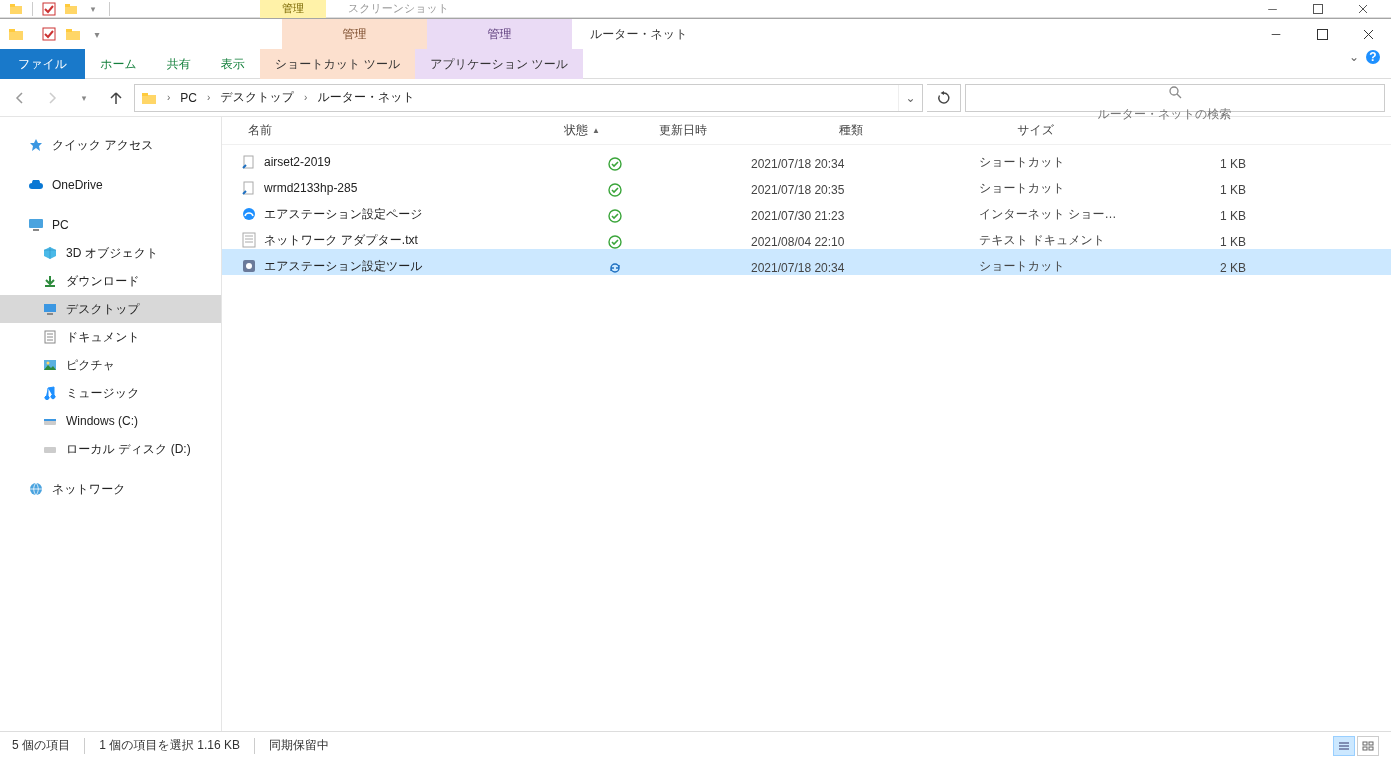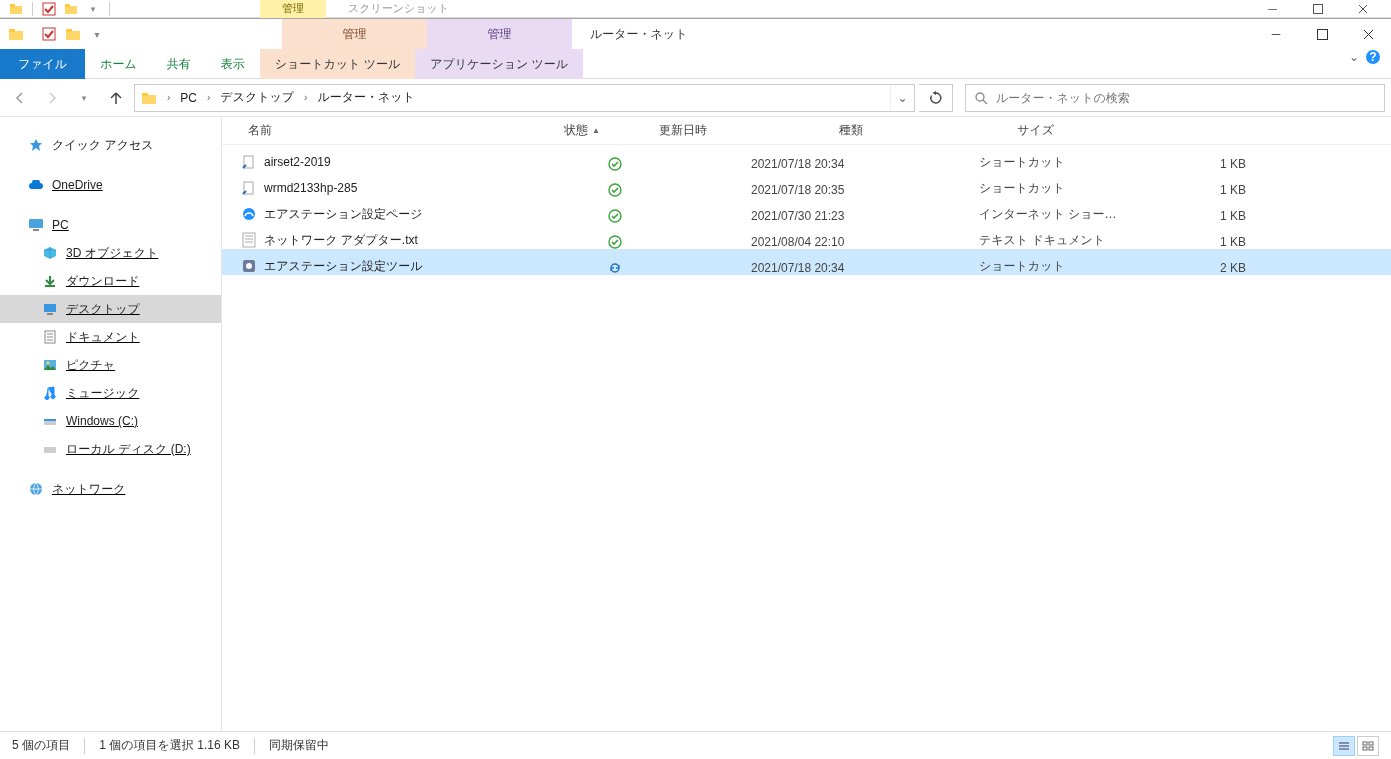--- a/index.html
+++ b/index.html
@@ -40,30 +40,30 @@
 .tabbar .help { padding: 0 10px; display: flex; align-items: center; gap: 6px; }
 
 .navbar { height: 38px; display: flex; align-items: center; padding: 4px 6px; gap: 4px; border-bottom: 1px solid #e5e5e5; }
 .nav-btn { width: 28px; height: 28px; display: flex; align-items: center; justify-content: center; color: #888; }
 .nav-btn.en { color: #444; }
 .addr { flex: 1; height: 28px; border: 1px solid #ccc; display: flex; align-items: center; }
 .addr-seg { padding: 0 6px; height: 100%; display: flex; align-items: center; color: #222; }
 .addr .chev { padding:0 4px; color:#666; font-size:10px;}
 .addr .drop { width: 24px; text-align: center; color: #666; margin-left: auto; border-left: 1px solid #eee; height: 100%; display:flex; align-items:center; justify-content:center;}
 .refresh-box { width: 34px; height: 28px; border: 1px solid #ccc; border-left: none; display: flex; align-items: center; justify-content: center; color: #444; }
-.search { width: 420px; height: 28px; border: 1px solid #ccc; margin-left: 8px; display: flex; align-items: center; padding: 0 8px; color: #888; gap:8px;}
+.search { width: 420px; height: 28px; border: 1px solid #ccc; display: flex; align-items: center; padding: 0 8px; color: #888; gap:8px;flex-direction:column;}
 .search input { border: none; outline: none; flex: 1; font-size: 12px; color:#333; background:transparent;}
 
 .body { flex: 1; display: flex; min-height: 0; }
 
 .sidebar { width: 222px; border-right: 1px solid #e5e5e5; padding: 14px 0; overflow: auto; }
 .tree-item { display: flex; align-items: center; height: 28px; padding-left: 28px; gap: 8px; color: #222; white-space:nowrap;}
 .tree-item.lvl2 { padding-left: 42px; }
 .tree-item.sel { background: #d8d8d8; }
-.tree-group { margin-top: 12px; text-decoration: underline; }
+.tree-group { margin-top: 12px; }
 .t-ic{ width:16px; height:16px; display:inline-flex; align-items:center; justify-content:center; flex-shrink:0;}
 
 .main { flex: 1; position: relative; overflow: auto; }
 .cols { display: flex; height: 28px; align-items: center; border-bottom: 1px solid #f0f0f0; color: #444; padding-left: 18px;}
 .col { padding: 0 4px; }
 .c-name { width: 320px; padding-left: 8px; }
 .c-stat { width: 95px; display:flex; align-items:center; gap:4px;}
 .c-date { width: 180px; }
 .c-type { width: 145px; }
 .c-size { width: 90px; text-align: right; padding-right: 16px; }

